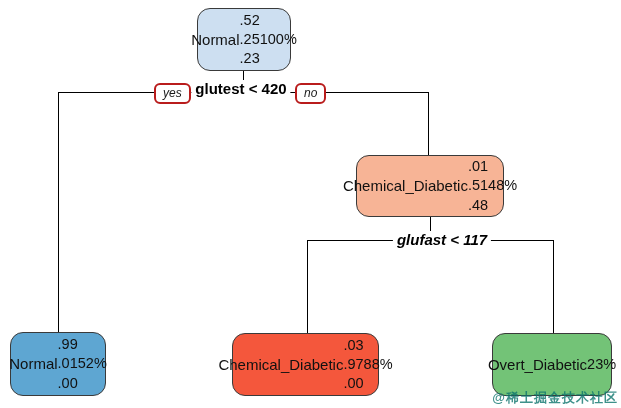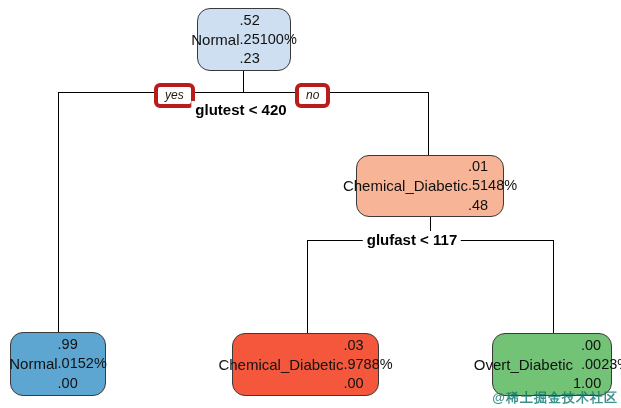--- a/index.html
+++ b/index.html
@@ -43,21 +43,21 @@
     color: #000000;
     padding: 0 4px;
     white-space: nowrap;
     line-height: 18px;
   }
   
   .branch-badge {
     position: absolute;
     box-sizing: border-box;
     background: #ffffff;
-    border: 4px solid #b91c1c;
+    border: 2px solid #b91c1c;
     border-radius: 6px;
     font-size: 12px;
     font-style: italic;
     color: #1a1a1a;
     padding: 1px 7px 2px 7px;
     line-height: 14px;
   }
   
   #node-root          { left: 197px; top: 8px;   width: 94px;  height: 63px; }
   #node-chemical-int  { left: 356px; top: 155px; width: 148px; height: 62px; }
@@ -67,22 +67,22 @@
   
   #edge-root-drop     { left: 243px; top: 71px;  height: 22px; }
   #edge-split1-bar    { left: 58px;  top: 92px;  width: 371px; }
   #edge-split1-left   { left: 58px;  top: 92px;  height: 241px; }
   #edge-split1-right  { left: 428px; top: 92px;  height: 63px; }
   #edge-chem-drop     { left: 430px; top: 217px; height: 24px; }
   #edge-split2-bar    { left: 307px; top: 240px; width: 247px; }
   #edge-split2-left   { left: 307px; top: 240px; height: 94px; }
   #edge-split2-right  { left: 553px; top: 240px; height: 94px; }
   
-  #split1-label { left: 241px; top: 101px; }
-  #split2-label { left: 412px; top: 231px; }
+  #split1-label { left: 241px; top: 80px; }
+  #split2-label { left: 442px; top: 231px; font-style: italic; }
   #badge-yes    { left: 154px; top: 83px; }
   #badge-no     { left: 295px; top: 83px; }
   
   .watermark {
     position: absolute;
     right: 3px;
     bottom: 1px;
     font-size: 13px;
     letter-spacing: 1px;
     color: #0f766e;
@@ -130,19 +130,18 @@
   </div>
 
   <div class="node" id="leaf-chemical" style="background-color: rgb(244, 87, 60);">
     <div class="node-label">Chemical_Diabetic</div>
     <div class="node-probs">.03 .97 .00</div>
     <div class="node-percent">88%</div>
   </div>
 
   <div class="node" id="leaf-overt" style="background-color: rgb(115, 195, 119);">
     <div class="node-label">Overt_Diabetic</div>
-    <div class="node-probs">.00 .00 1.00</div>
     <div class="node-percent">23%</div>
   </div>
 
   <div class="watermark">@稀土掘金技术社区</div>
 
 </div>
 
 </body></html>

